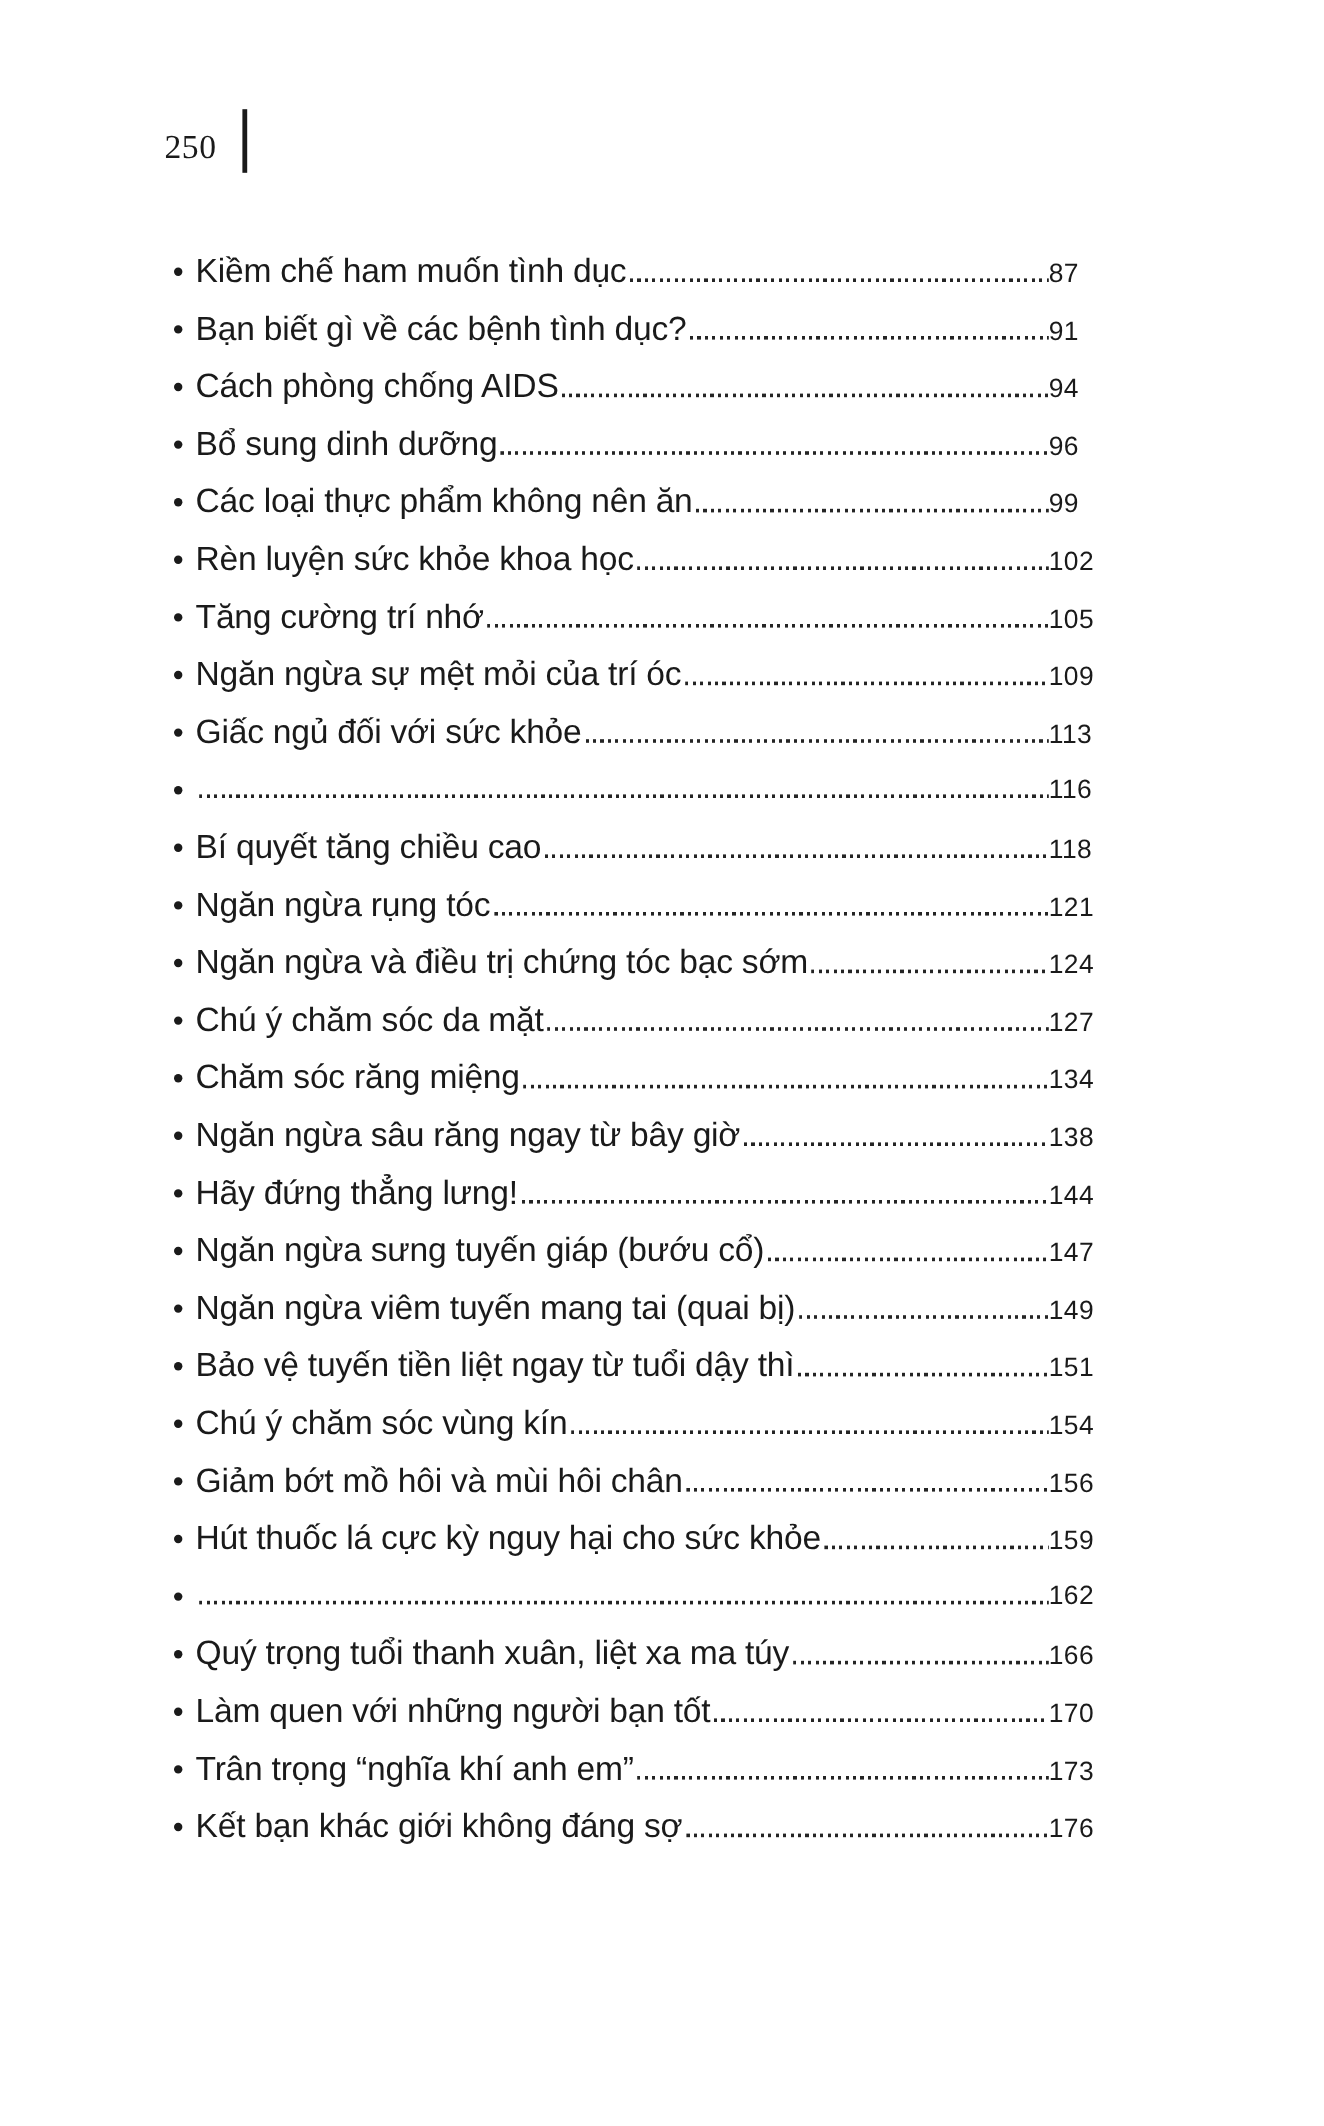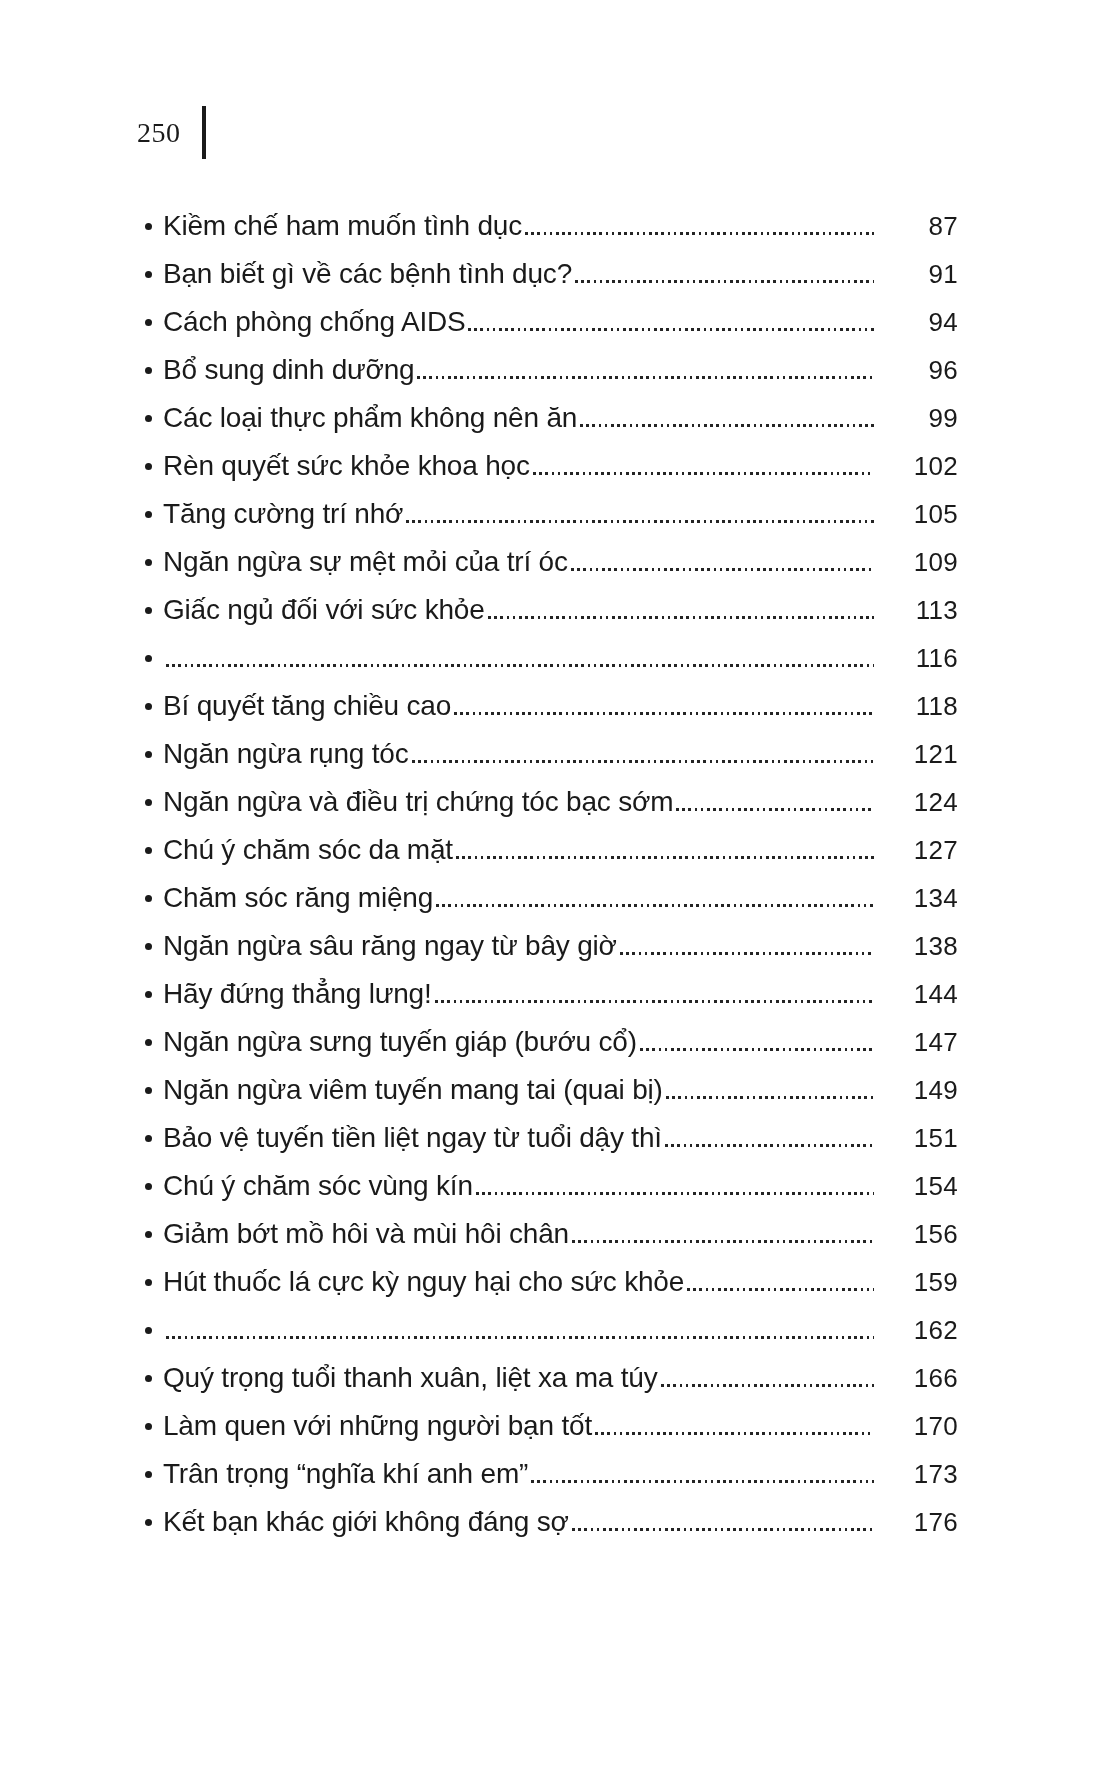--- a/index.html
+++ b/index.html
@@ -9,24 +9,24 @@
     background: #ffffff;
     color: #1a1a1a;
     font-family: "Liberation Sans", "DejaVu Sans", sans-serif;
     position: relative;
     overflow: hidden;
   }
 
   
   .page-header {
     position: absolute;
-    top: 106px;
+    top: 91px;
     left: 137px;
     display: flex;
-    align-items: flex-start;
+    align-items: center;
   }
   .folio {
     font-family: "Liberation Serif", "DejaVu Serif", serif;
     font-size: 28px;
     line-height: 1;
     margin-top: 13px;
     letter-spacing: 0.5px;
   }
   .folio-bar {
     width: 4px;
@@ -70,22 +70,21 @@
     background-image: repeating-linear-gradient(
       to right,
       #242424 0, #242424 2.6px,
       transparent 2.6px, transparent 6.2px
     );
     background-position: left bottom;
   }
   .pagenum {
     flex: none;
     width: 84px;
-    text-align: right;
-    font-size: 26px;
+    font-size: 22px;
     letter-spacing: 0.3px;
   }
 </style>
 </head>
 <body>
 
 <div class="page-header">
   <span class="folio">250</span>
   <span class="folio-bar"></span>
 </div>
@@ -116,21 +115,21 @@
     <span class="pagenum">96</span>
   </div>
     <div class="toc-row">
     <span class="bullet"></span>
     <span class="title">Các loại thực phẩm không nên ăn</span>
     <span class="dots"></span>
     <span class="pagenum">99</span>
   </div>
     <div class="toc-row">
     <span class="bullet"></span>
-    <span class="title">Rèn quyết sức khỏe khoa học</span>
+    <span class="title">Rèn luyện sức khỏe khoa học</span>
     <span class="dots"></span>
     <span class="pagenum">102</span>
   </div>
     <div class="toc-row">
     <span class="bullet"></span>
     <span class="title">Tăng cường trí nhớ</span>
     <span class="dots"></span>
     <span class="pagenum">105</span>
   </div>
     <div class="toc-row">

